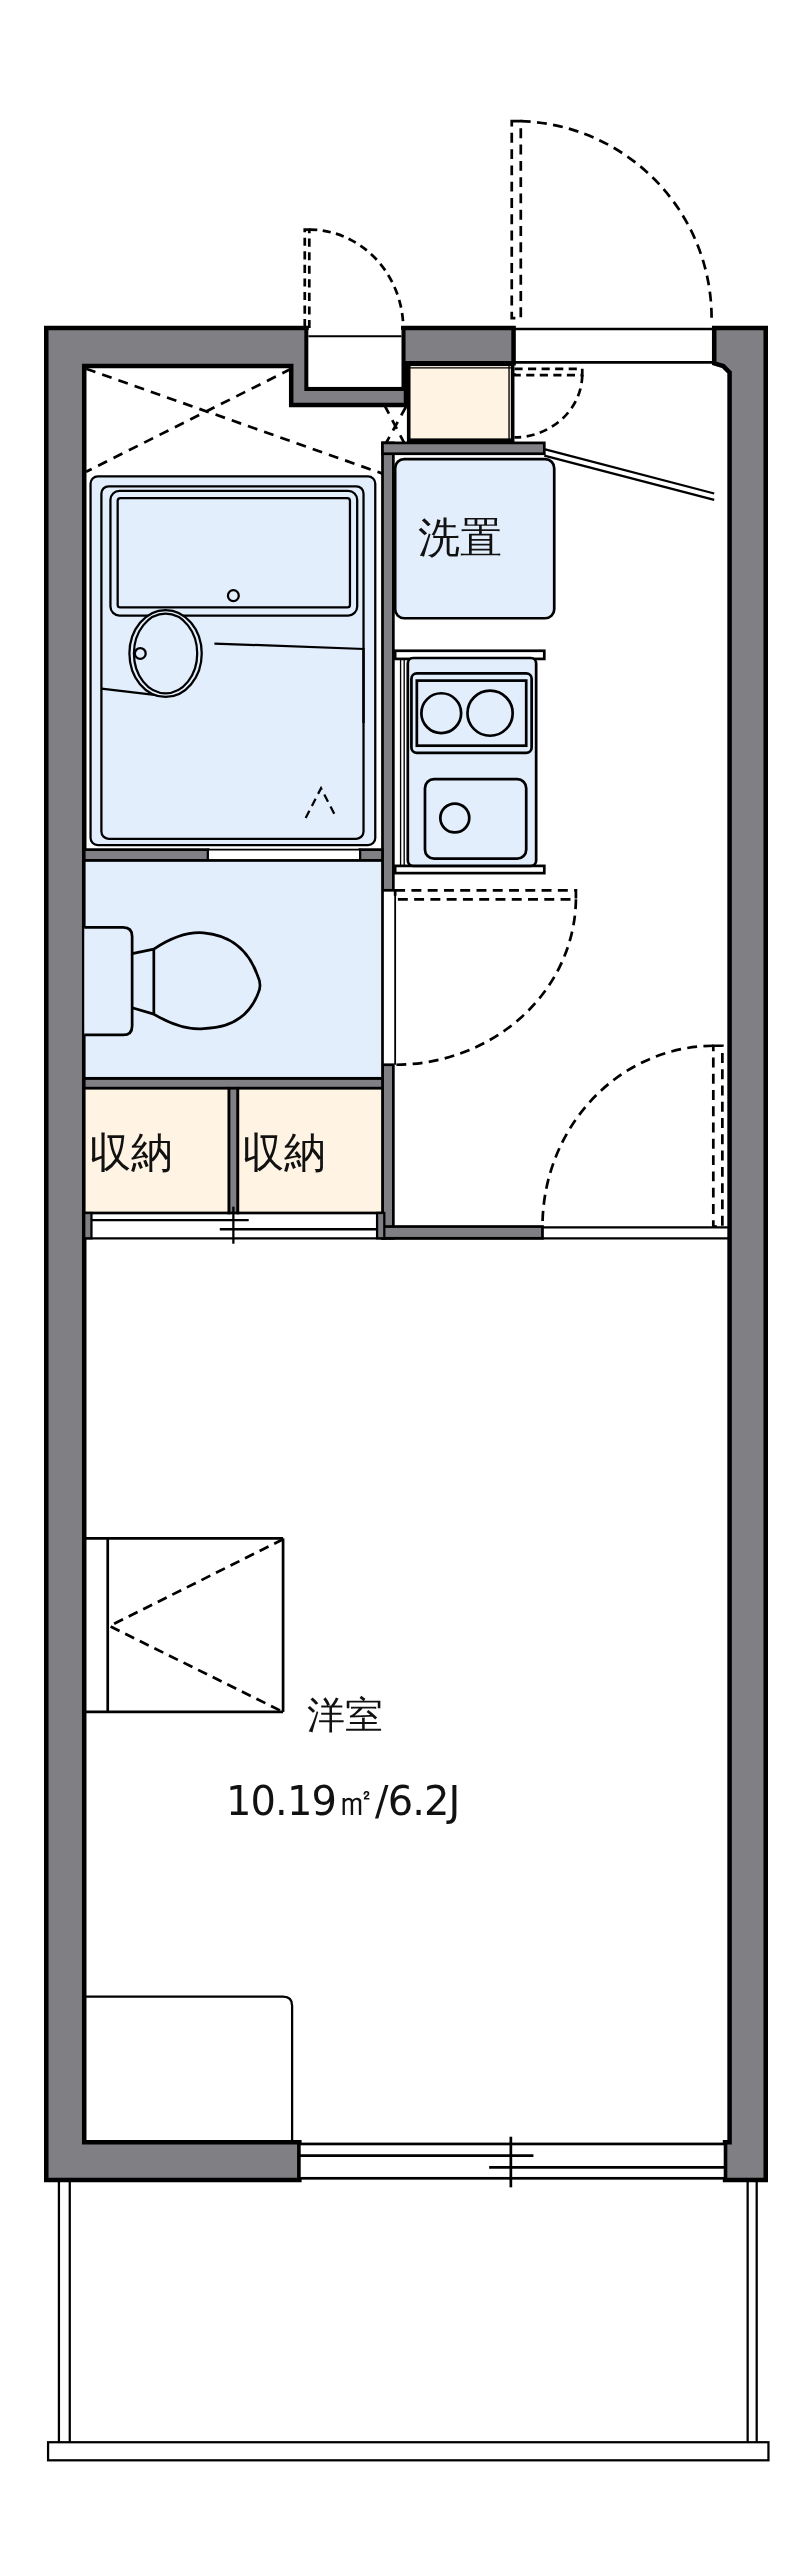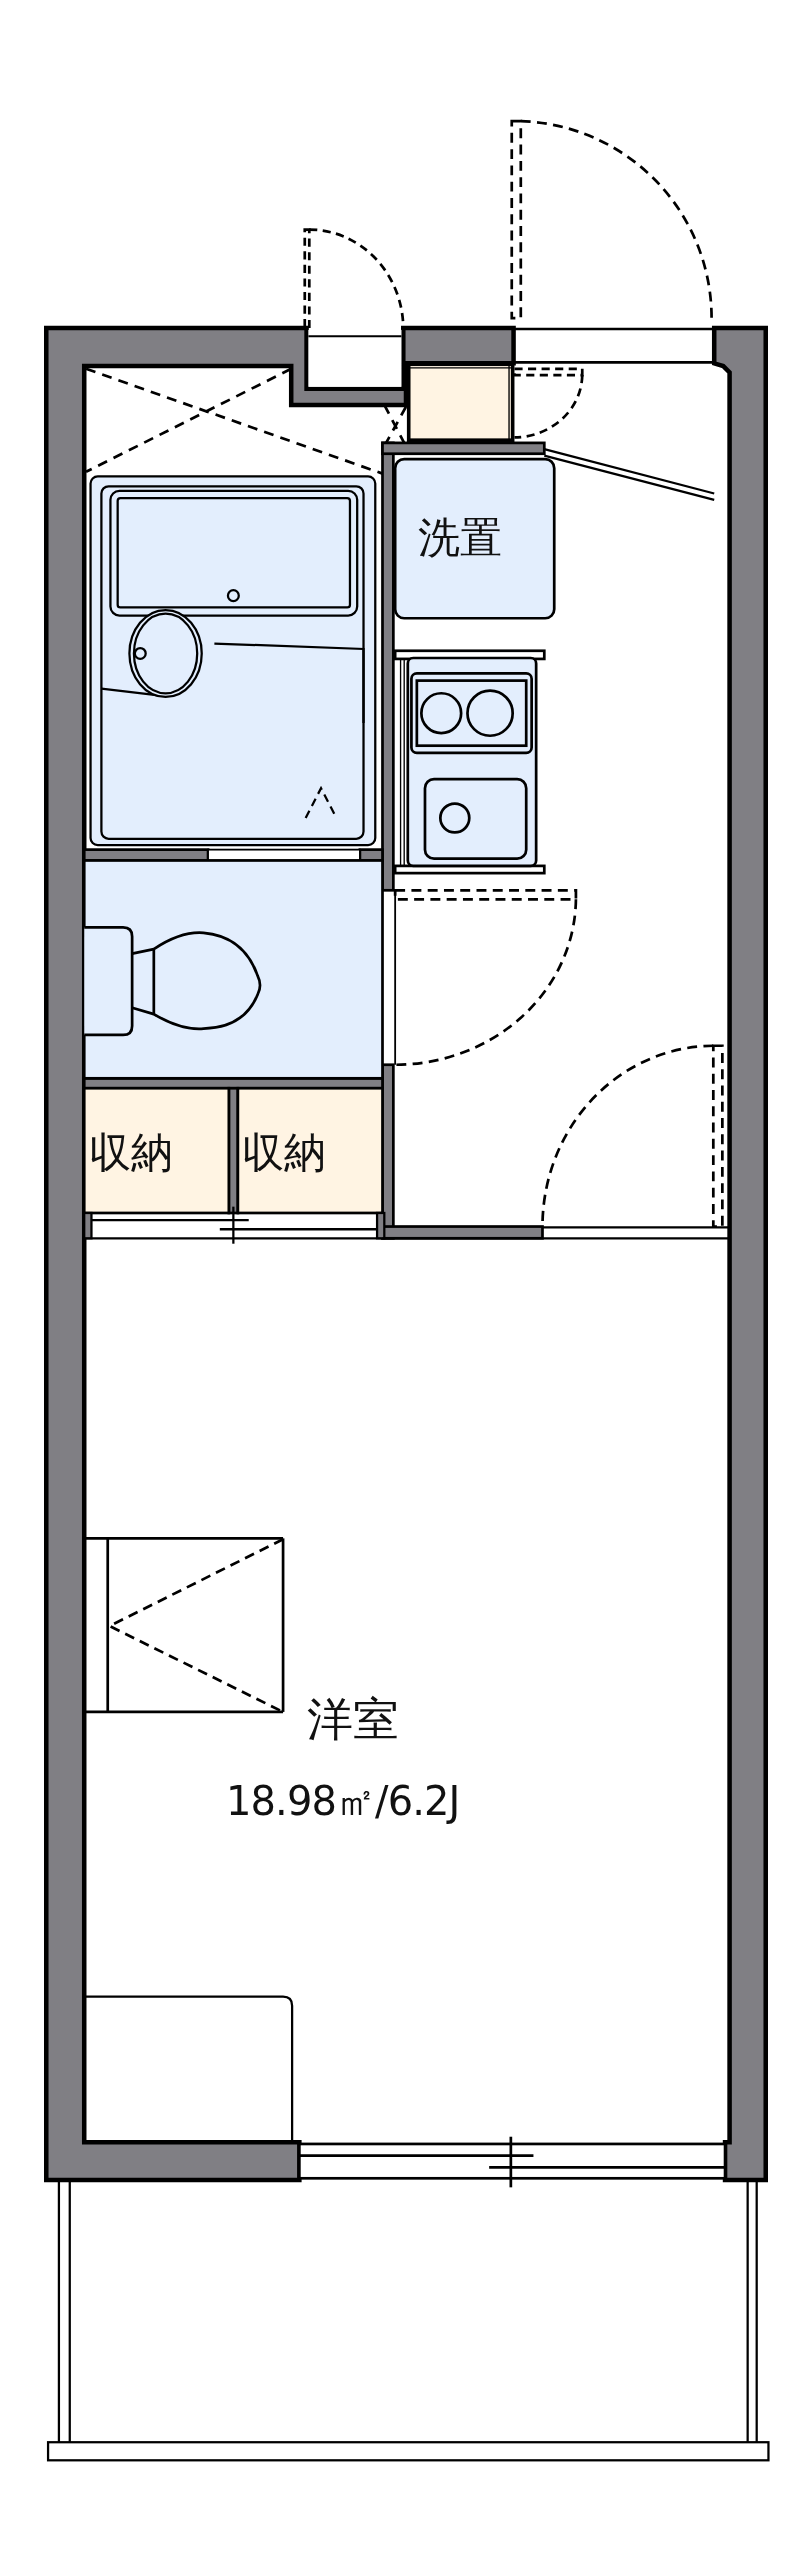--- a/index.html
+++ b/index.html
@@ -7,21 +7,21 @@
   #plan { position: absolute; left: 0; top: 0; width: 812px; height: 2576px; }
   .label {
     position: absolute;
     font-family: "DejaVu Sans", "Liberation Sans", sans-serif;
     color: #111111;
     white-space: nowrap;
     text-align: left;
     line-height: 1;
   }
   .room-label-sm { font-size: 42px; }
-  .room-label-lg { font-size: 46px; }
+  .room-label-lg { font-size: 38px; }
   .area-label { font-size: 40px; letter-spacing: -0.9px; }
 </style>
 </head>
 <body>
 
 <svg id="plan" viewBox="0 0 898 2850" xmlns="http://www.w3.org/2000/svg">
 
   <g fill="#807f84" stroke="#000" stroke-width="5" stroke-linejoin="miter">
 
     <path d="M51,363 L339,363 L339,430 L446,430 L446,363 L568,363 L568,402 L449,402 L449,448 L322,448 L322,405 L93,405 L93,2370 L331,2370 L331,2412 L51,2412 Z"></path>
@@ -185,14 +185,14 @@
 </svg>
 
 <div class="label room-label-sm" style="left:418px; top:517px; width:114px;">洗置</div>
 
 <div class="label room-label-sm" style="left:89px; top:1132px; width:136px;">収納</div>
 
 <div class="label room-label-sm" style="left:242px; top:1132px; width:136px;">収納</div>
 
 <div class="label room-label-lg" style="left:307px; top:1696px; width:199px;">洋室</div>
 
-<div class="label area-label" style="left:226px; top:1781px; width:362px;">18.98㎡/6.2J</div>
+<div class="label area-label" style="left:226px; top:1781px; width:362px;">10.19㎡/6.2J</div>
 
 
 </body></html>

